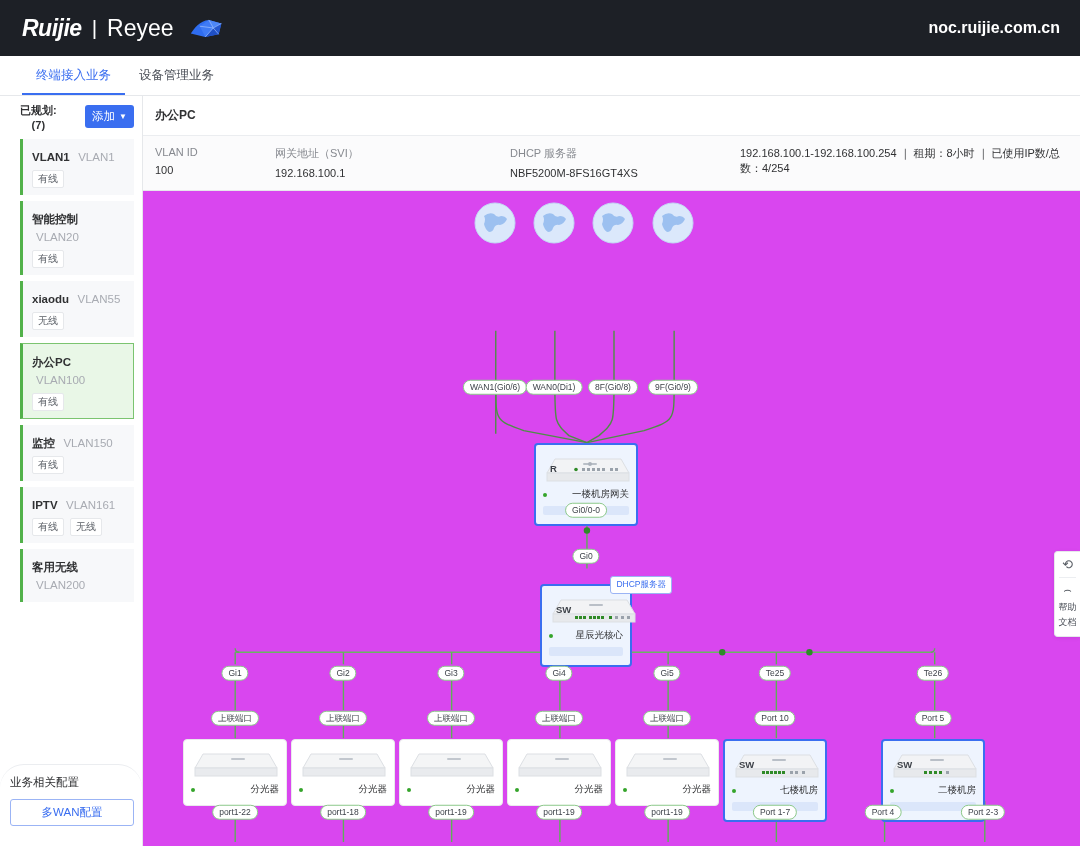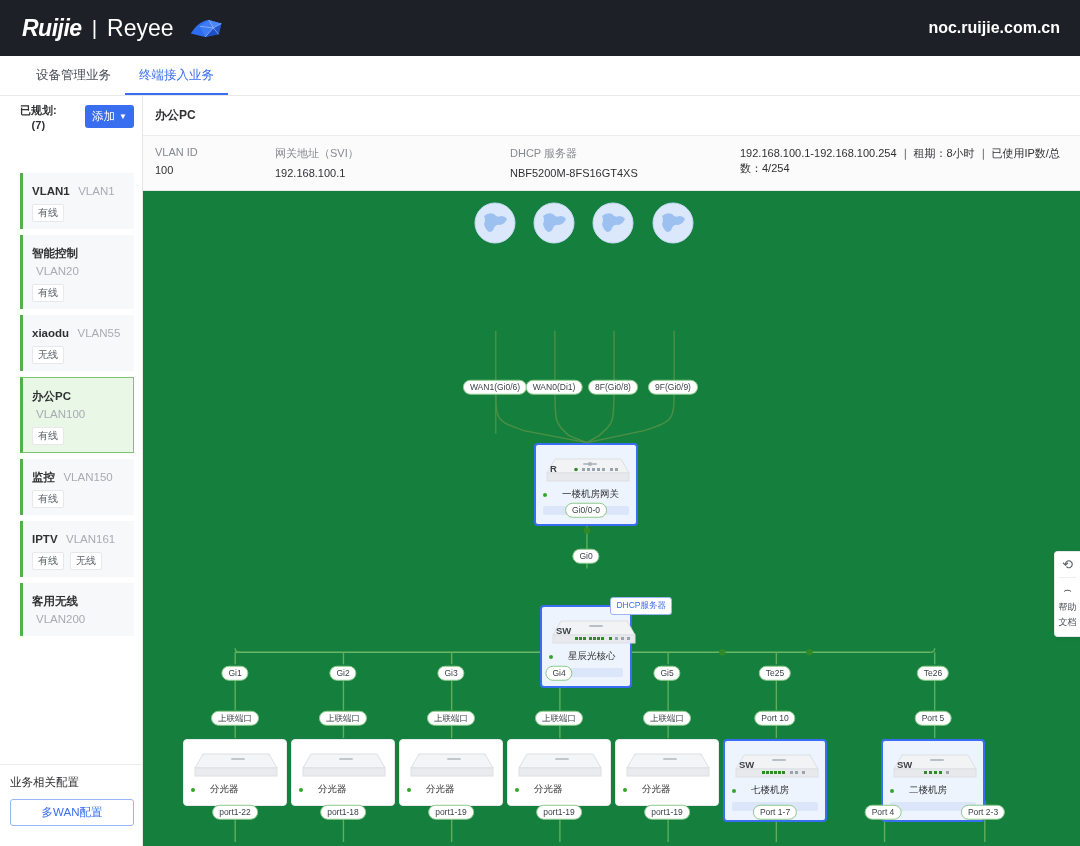--- a/index.html
+++ b/index.html
@@ -43,21 +43,21 @@
     content: ""; position: absolute; left: 0; right: 0; bottom: 0;
     height: 2px; background: #3a6ef0;
   }
 
   
   .body-wrap { display: flex; height: 750px; background: #f0f2f5; }
 
   
   .sidebar {
     width: 143px; background: #ffffff; border-right: 1px solid #e6e8eb;
-    display: flex; flex-direction: column; position: relative; gap: 34px;
+    display: flex; flex-direction: column; position: relative;
   }
   .sb-head {
     padding: 7px 8px 4px 8px; display: flex; align-items: flex-start;
     justify-content: space-between; gap: 4px;
   }
   .sb-head-txt {
     font-size: 11px; color: #303133; font-weight: bold;
     line-height: 15px; text-align: center; padding-left: 12px;
   }
   .add-btn {
@@ -78,21 +78,21 @@
     background: #e9f7e7; border: 1px solid #7bc470; border-left: 3px solid #52b14a;
   }
   .vlan-title { font-size: 11.5px; color: #303133; font-weight: bold; }
   .vlan-id { font-size: 11.5px; color: #a8abb2; font-weight: normal; margin-left: 4px; }
   .tag-row { margin-top: 5px; display: flex; gap: 6px; font-family: Liberation Serif, serif; }
   .tag {
     background: #ffffff; border: 1px solid #e6e8eb; color: #5a5f66;
     font-size: 10px; padding: 1px 5px; border-radius: 2px;
   }
 
-  .sb-bottom { margin-top: auto; border-top: 1px solid #ebedf0; padding: 10px 8px 12px 10px; }
+  .sb-bottom { margin-top: auto; border-top: 1px solid #ebedf0; padding: 10px 8px 12px 10px; border-radius: 24px; }
   .sb-bottom-title { font-size: 11.5px; color: #303133; margin-bottom: 9px; }
   .ghost-btn {
     border: 1px solid #9bb4f5; color: #3a6ef0; background: #fff;
     font-size: 11.5px; padding: 5px 8px; border-radius: 3px;
     text-align: center; margin-bottom: 8px; cursor: pointer;
   }
   .ghost-btn.wide { padding: 5px 4px; }
 
   
   .main { flex: 1; display: flex; flex-direction: column; position: relative; }
@@ -103,21 +103,21 @@
   .info-bar {
     background: #fbfbfc; border-bottom: 1px solid #e6e8eb;
     display: flex; padding: 10px 0 11px 12px; gap: 0;
   }
   .info-col { display: flex; flex-direction: column; gap: 6px; }
   .info-label { font-size: 11px; color: #86898f; }
   .info-value { font-size: 11px; color: #303133; }
   .c1 { width: 120px; } .c2 { width: 235px; } .c3 { width: 230px; } .c4 { flex: 1; }
 
   
-  .canvas { flex: 1; position: relative; background: #15803d; overflow: hidden; }
+  .canvas { flex: 1; position: relative; background: #d946ef; overflow: hidden; }
   .canvas svg.links { position: absolute; inset: 0; width: 100%; height: 100%; }
 
   
   .pill {
     position: absolute; transform: translate(-50%, -50%);
     background: #ffffff; border: 1px solid #8cc98a; border-radius: 9px;
     font-size: 8.5px; color: #3d4249; padding: 2px 6px; white-space: nowrap;
     line-height: 1;
   }
 
@@ -129,21 +129,21 @@
   .dev {
     position: absolute; transform: translate(-50%, 0);
     width: 104px; background: #ffffff; border: 1px solid #e9eaec;
     border-radius: 4px; padding: 8px 7px 9px 7px;
   }
   .dev.hl { border: 2px solid #3a6ef0; background: #eef4fe; }
   .dev.router { width: 104px; }
   .dev-img { position: relative; height: 30px; }
   .dev-name {
     margin-top: 5px; font-size: 9.5px; color: #303133;
-    display: flex; align-items: center; justify-content: flex-start; gap: 15px;
+    display: flex; align-items: center; justify-content: space-between; gap: 0;
   }
   .dot-green { width: 4px; height: 4px; border-radius: 50%; background: #35a42b; display: inline-block; }
   .dev-sub { margin-top: 5px; height: 9px; background: #eceef1; border-radius: 2px; }
   .dev.hl .dev-sub { background: #dbe6fa; }
 
   .sw-tag {
     position: absolute; font-size: 9.5px; color: #3d4249; font-weight: bold;
     left: 7px; top: 10px;
   }
   .badge-dhcp {
@@ -181,22 +181,22 @@
         <g stroke="#bcd4ff" stroke-width="0.6" fill="none">
           <path d="M22 5 L27 14 M27 14 L18 24 M12 12 L27 14 M36 9 L27 14 M33 21 L27 14"></path>
         </g>
       </svg>
     </span>
   </div>
   <div class="topbar-url">noc.ruijie.com.cn</div>
 </div>
 
 <div class="tabbar">
+  <div class="tab active">终端接入业务</div>
   <div class="tab">设备管理业务</div>
-  <div class="tab active">终端接入业务</div>
 </div>
 
 <div class="body-wrap">
 
   <div class="sidebar">
     <div class="sb-head">
       <div class="sb-head-txt">
         <div>已规划:</div>
         <div>(7)</div>
       </div>
@@ -442,21 +442,21 @@
         <div class="dev-name">
           <span class="dot-green"></span>
           <span>一楼机房网关</span>
         </div>
         <div class="dev-sub"></div>
       </div>
 
       <div class="pill" style="left:443px; top:319px;">Gi0/0-0</div>
       <div class="pill" style="left:443px; top:365px;">Gi0</div>
 
-      <div class="dev hl" style="left:443px; top:414px; width:92px;">
+      <div class="dev hl" style="left:443px; top:393px; width:92px;">
         <div class="badge-dhcp">DHCP服务器</div>
         <div class="dev-img">
           <svg width="90" height="30" viewBox="0 0 90 30">
             <path d="M12 6 L78 6 L86 20 L4 20 Z" fill="#f2f3f5" stroke="#dcdfe3"></path>
             <rect x="4" y="20" width="82" height="8" fill="#e7e9ec" stroke="#dcdfe3"></rect>
             <rect x="40" y="10" width="14" height="2" rx="1" fill="#b9bfc7"></rect>
           </svg>
           <span class="sw-tag">SW</span>
           <svg style="position:absolute; left:26px; top:20px;" width="60" height="7" viewBox="0 0 60 7">
             <g fill="#2f8a27">

